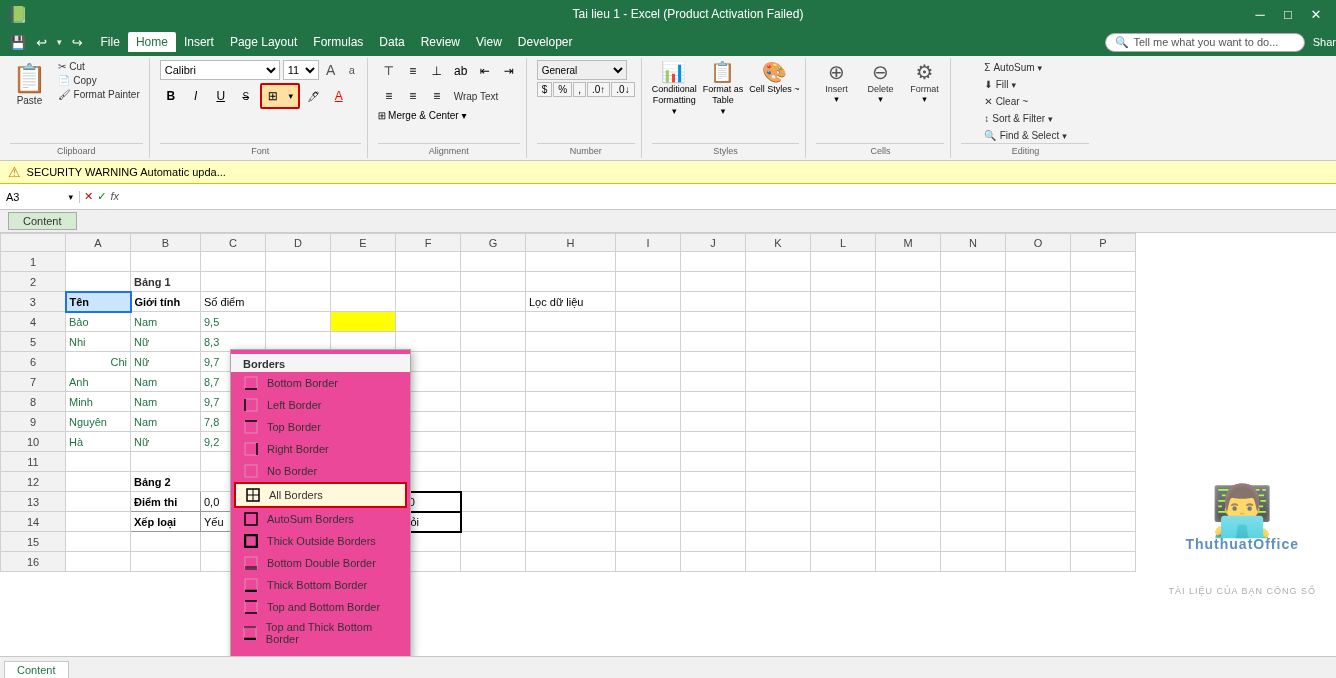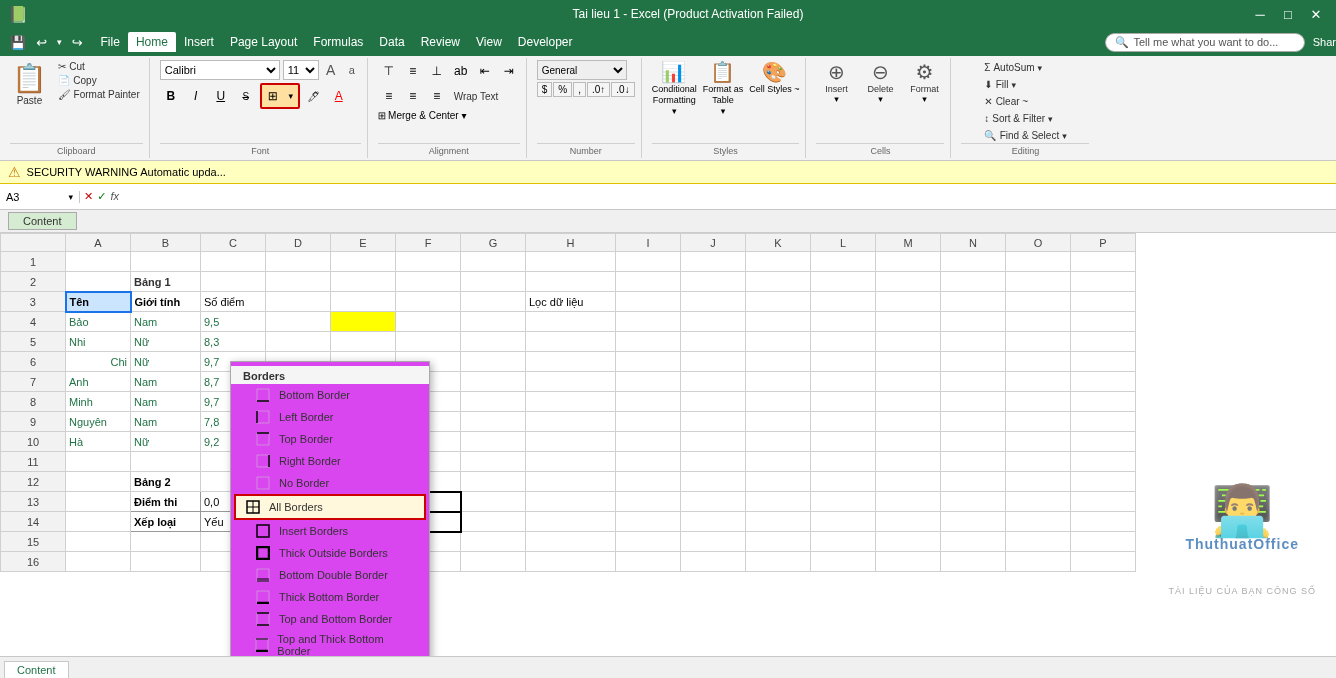--- a/index.html
+++ b/index.html
@@ -188,42 +188,42 @@
       font-weight: normal;
       color: #444;
       height: 18px;
     }
     td.selected-cell { background: #cce5ff; }
 
     
     .border-dropdown {
       position: absolute;
       left: 230px;
-      top: 128px;
-      background: #d946ef;
+      top: 116px;
+      background: #ec4899;
       border: 1px solid #aaa;
       box-shadow: 2px 2px 8px rgba(0,0,0,0.3);
       z-index: 100;
-      width: 200px;
+      width: 181px;
       padding: 4px 0;
     }
 
     .border-section-label {
       font-size: 11px;
       font-weight: bold;
       color: #333;
       padding: 4px 12px 2px;
       background: #f5f5f5;
     }
 
     .border-item {
       display: flex;
       align-items: center;
       gap: 8px;
-      padding: 3px 24px;
+      padding: 3px 12px;
       cursor: pointer;
       font-size: 11px;
       color: #333;
     }
     .border-item.highlighted { background: #fff0c0; border: 1px solid #cc0000; margin: 0 2px; }
 
     .border-icon {
       width: 16px;
       height: 16px;
       display: flex;
@@ -998,21 +998,21 @@
         </div>
         <span>All Borders</span>
       </div>
 
       <div class="border-item">
         <div class="border-icon">
           <svg width="14" height="14" viewBox="0 0 14 14">
               <rect x="1" y="1" width="12" height="12" fill="none" stroke="#000" stroke-width="1.5"></rect>
             </svg>
         </div>
-        <span>Insert Borders</span>
+        <span>AutoSum Borders</span>
       </div>
 
       <div class="border-item">
         <div class="border-icon">
           <svg width="14" height="14" viewBox="0 0 14 14">
               <rect x="1" y="1" width="12" height="12" fill="none" stroke="#000" stroke-width="2.5"></rect>
             </svg>
         </div>
         <span>Thick Outside Borders</span>
       </div>

